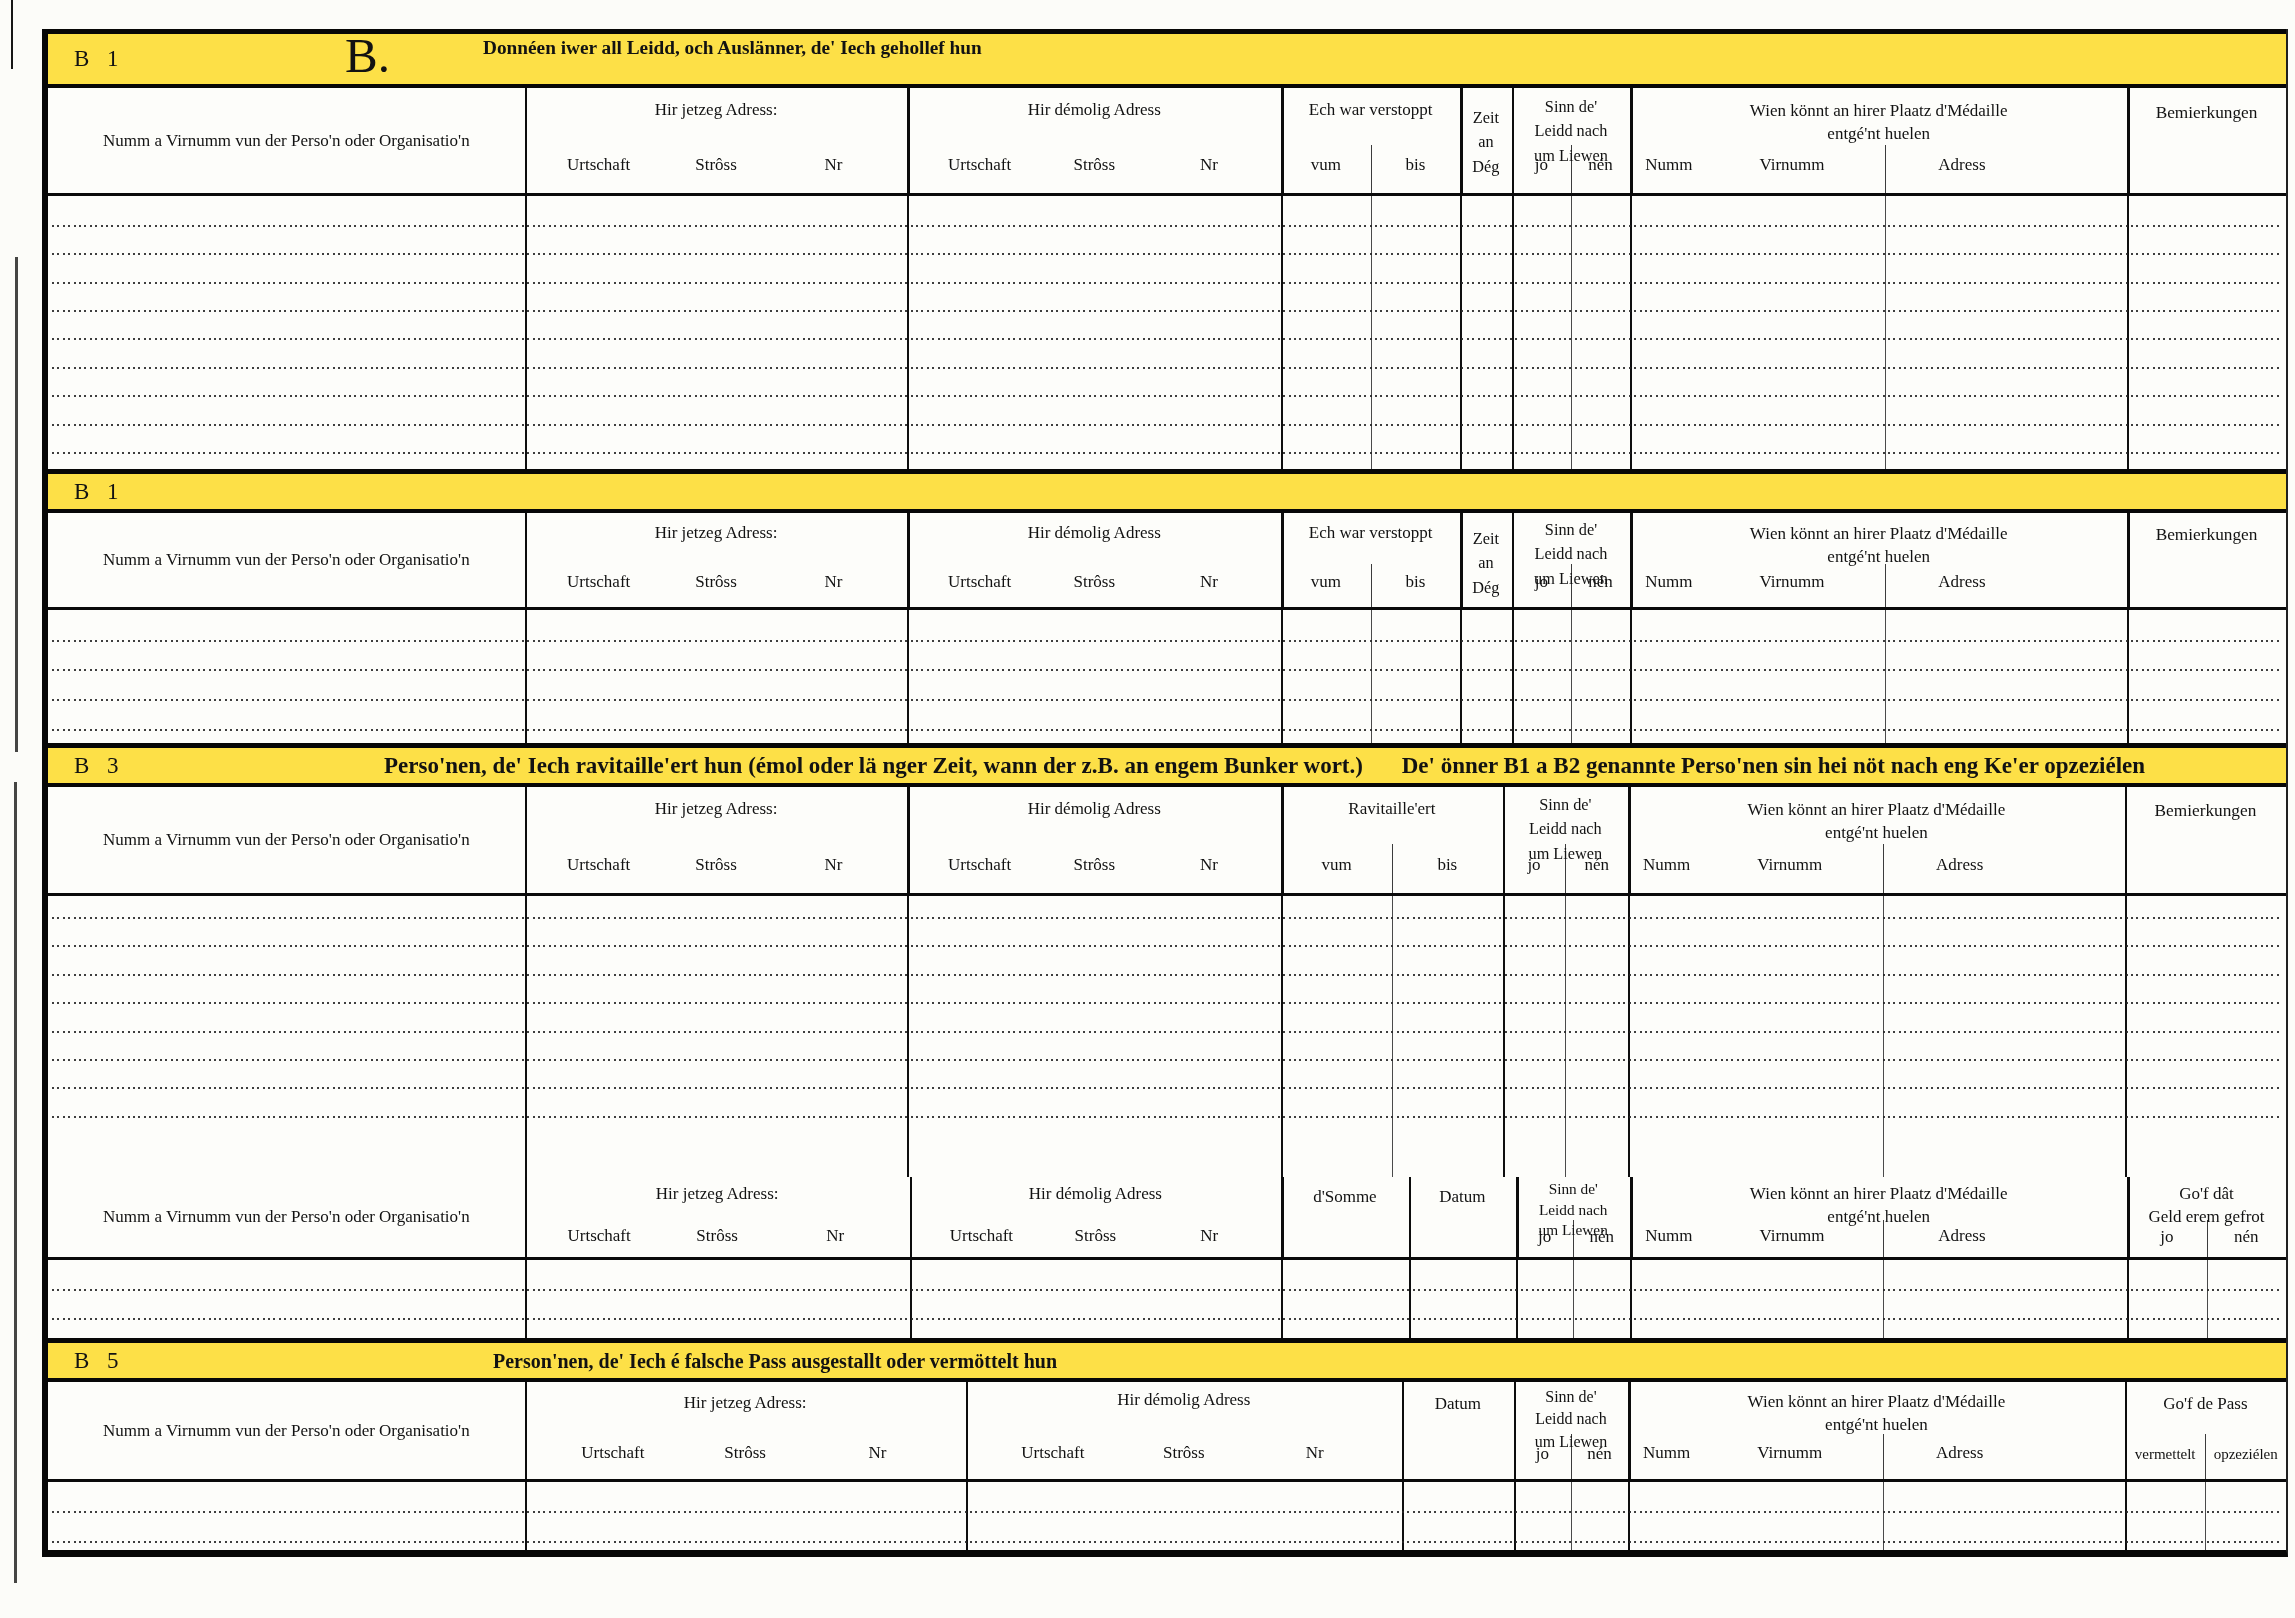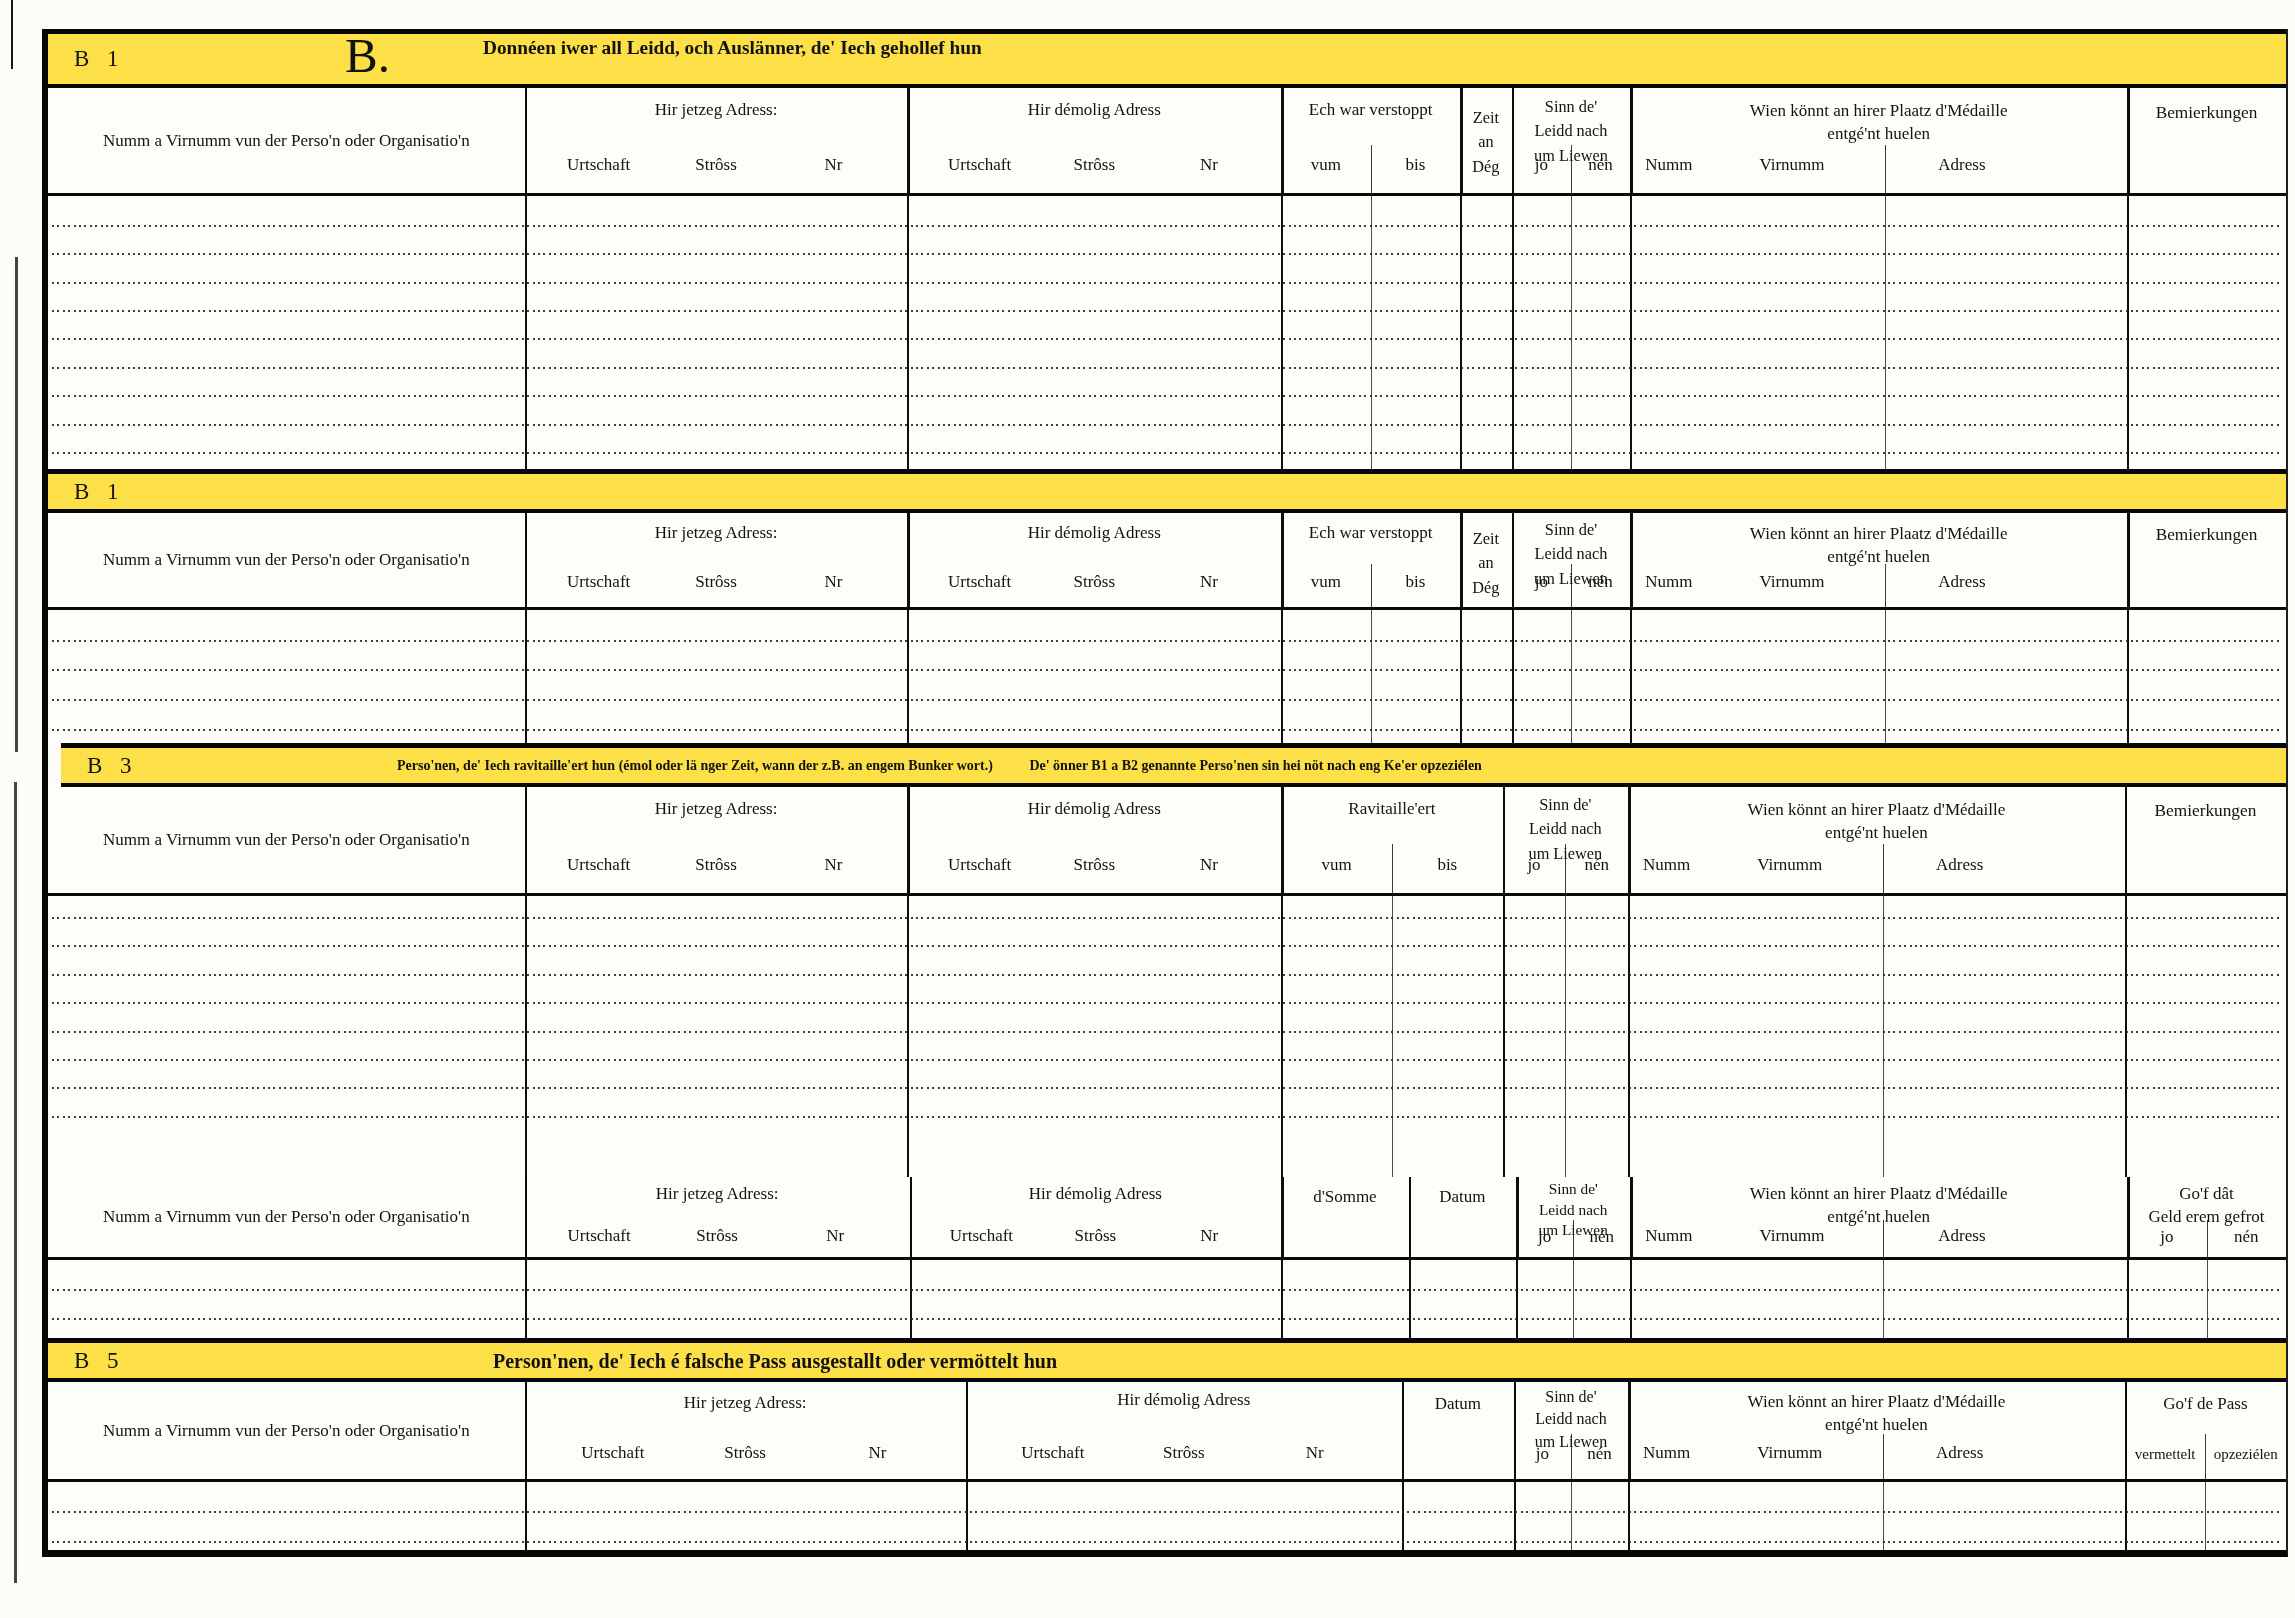--- a/index.html
+++ b/index.html
@@ -246,23 +246,23 @@
       <div class="v" style="left:92.9%"></div>
       <div class="vsub" style="left:59.1%"></div>
         <div class="vsub" style="left:68.05%"></div>
         <div class="vsub" style="left:82.1%"></div>
     <div class="dot" style="top: 30px;"></div>
         <div class="dot" style="top: 59px;"></div>
         <div class="dot" style="top: 89px;"></div>
         <div class="dot" style="top: 119px;"></div>
       </div>
 
-    <div class="band" style="height:35px;margin-left:13px;">
+    <div class="band" style="height:35px;">
       <div class="band-label">B 3</div>
-      <div class="band-title" style="left:336px; top:50%; transform:translateY(-50%); font-size:14px;">
+      <div class="band-title" style="left:336px; top:50%; transform:translateY(-50%); font-size:23px;">
         <span>Perso'nen, de' Iech ravitaille'ert hun (émol oder lä nger Zeit, wann der z.B. an engem Bunker wort.)</span>
         <span class="band-emph" style="margin-left:33px;">De' önner B1 a B2 genannte Perso'nen sin hei nöt nach eng Ke'er opzeziélen</span>
       </div>
     </div>
 
     <div class="hdrbox" style="height:106px;">
       <div class="v" style="left:21.3%"></div>
         <div class="v" style="left:38.4%"></div>
       <div class="v" style="left:55.1%"></div>
         <div class="v" style="left:65.0%"></div>

